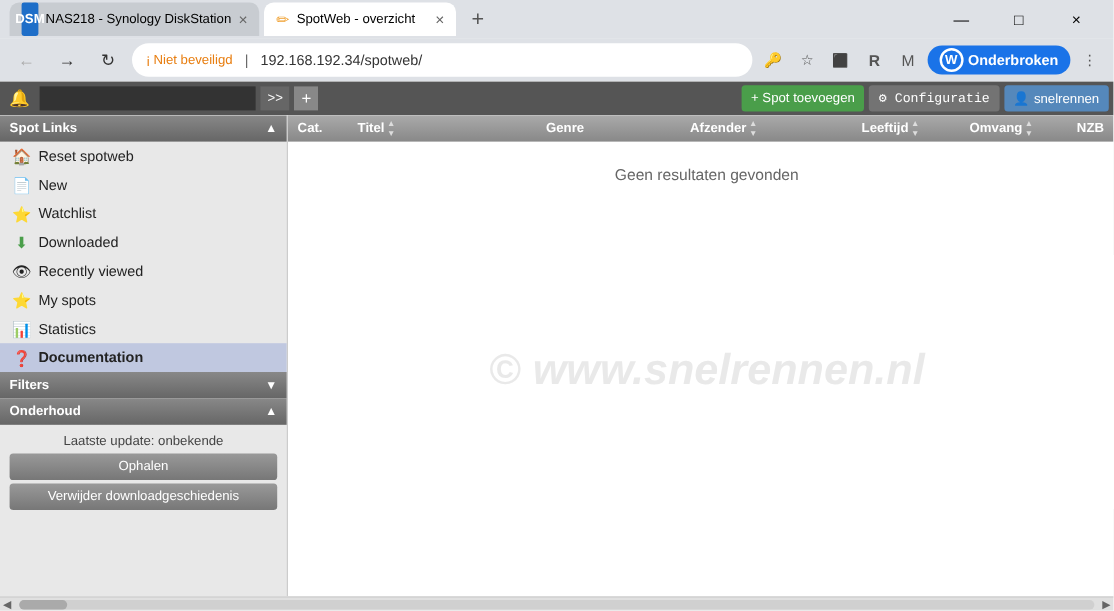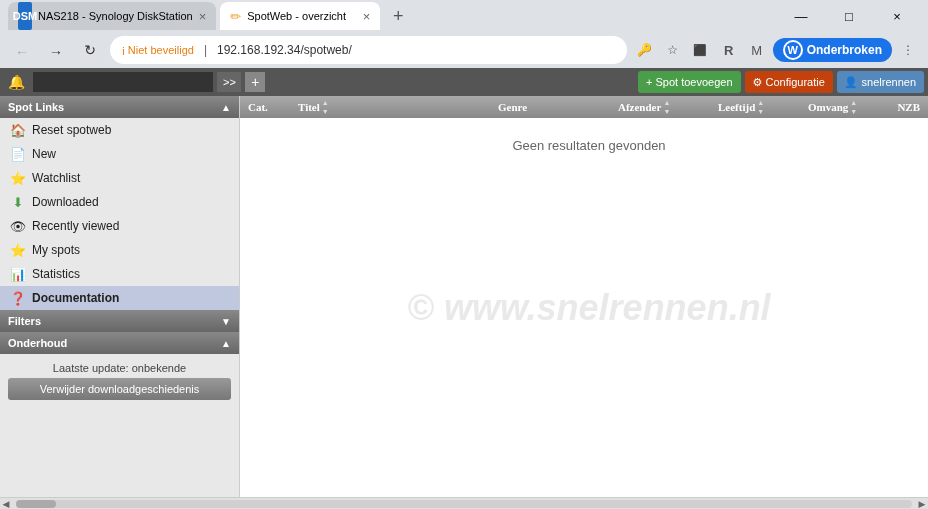--- a/index.html
+++ b/index.html
@@ -26,42 +26,42 @@
     
     .app-container { display: flex; flex-direction: column; height: calc(509px - 68px); background: #fff; }
     .toolbar { display: flex; align-items: center; background: #555; height: 28px; padding: 0 4px; gap: 4px; }
     .toolbar-bell { color: #ccc; font-size: 14px; padding: 0 4px; }
     .toolbar-input { background: #333; color: #ccc; border: none; height: 20px; flex: 0 0 180px; font-size: 11px; padding: 0 4px; }
     .toolbar-arrow-btn { background: #666; color: white; border: none; height: 20px; width: 24px; cursor: pointer; font-size: 11px; }
     .toolbar-plus-btn { background: #888; color: white; border: none; height: 20px; width: 20px; cursor: pointer; font-size: 14px; display: flex; align-items: center; justify-content: center; }
     .toolbar-right { margin-left: auto; display: flex; gap: 4px; }
     .toolbar-btn { height: 22px; border: none; border-radius: 3px; cursor: pointer; font-size: 11px; padding: 0 8px; display: flex; align-items: center; gap: 4px; }
     .btn-green { background: #4a9e4a; color: white; }
-    .btn-gray { background: #c2410c; color: white; }
+    .btn-gray { background: #737373; color: white; font-family: Liberation Mono, monospace; }
     .btn-blue { background: #5588bb; color: white; text-align: right; }
 
     .main-content { display: flex; flex: 1; overflow: hidden; }
 
     
     .sidebar { width: 240px; min-width: 240px; background: #e8e8e8; display: flex; flex-direction: column; border-right: 1px solid #ccc; overflow-y: auto; }
     .sidebar-section-header { background: linear-gradient(to bottom, #888, #666); color: white; font-size: 11px; font-weight: bold; height: 22px; display: flex; align-items: center; padding: 0 8px; cursor: pointer; }
     .sidebar-section-header .toggle { margin-left: auto; font-size: 10px; }
     .sidebar-item { display: flex; align-items: center; height: 24px; padding: 0 10px; cursor: pointer; gap: 6px; font-size: 12px; color: #222; }
     .sidebar-item.active { background: #c0c8e0; font-weight: bold; }
     .sidebar-icon { width: 16px; height: 16px; display: flex; align-items: center; justify-content: center; font-size: 13px; flex-shrink: 0; }
 
     
-    .columns-header { display: flex; align-items: center; background: linear-gradient(to bottom, #aaa, #888); height: 22px; font-size: 11px; font-weight: bold; color: white; padding: 0 4px; font-family: Liberation Serif, serif; }
+    .columns-header { display: flex; align-items: center; background: linear-gradient(to bottom, #aaa, #888); height: 22px; font-size: 11px; font-weight: bold; color: white; padding: 0 4px; }
     .col-header { display: flex; align-items: center; gap: 2px; padding: 0 4px; white-space: nowrap; }
     .col-sort { display: flex; flex-direction: column; gap: 1px; font-size: 7px; color: #ddd; cursor: pointer; }
     .col-cat { width: 50px; }
     .col-titel { flex: 1; }
     .col-genre { width: 120px; }
     .col-afzender { width: 100px; }
-    .col-leeftijd { width: 90px; }
+    .col-leeftijd { width: 90px; margin-left: 43px; }
     .col-omvang { width: 80px; }
     .col-nzb { width: 40px; justify-content: flex-end; }
 
     
     .content-area { flex: 1; display: flex; flex-direction: column; overflow: hidden; position: relative; }
     .no-results { color: #666; font-size: 13px; padding: 20px; text-align: center; }
 
     
     .watermark { position: absolute; top: 50%; left: 50%; transform: translate(-50%, -50%); font-size: 36px; color: rgba(200,200,200,0.4); font-weight: bold; white-space: nowrap; pointer-events: none; font-style: italic; }
 
@@ -188,20 +188,21 @@
         <span class="toggle">▼</span>
       </div>
 
       <div class="sidebar-section-header">
         <span>Onderhoud</span>
         <span class="toggle">▲</span>
       </div>
 
       <div class="onderhoud-section">
         <div class="onderhoud-text">Laatste update: onbekende</div>
+        <button class="onderhoud-btn">Ophalen</button>
         <button class="onderhoud-btn">Verwijder downloadgeschiedenis</button>
       </div>
     </div>
 
     <div class="content-area">
 
       <div class="columns-header">
         <div class="col-header col-cat">
           <span>Cat.</span>
         </div>

